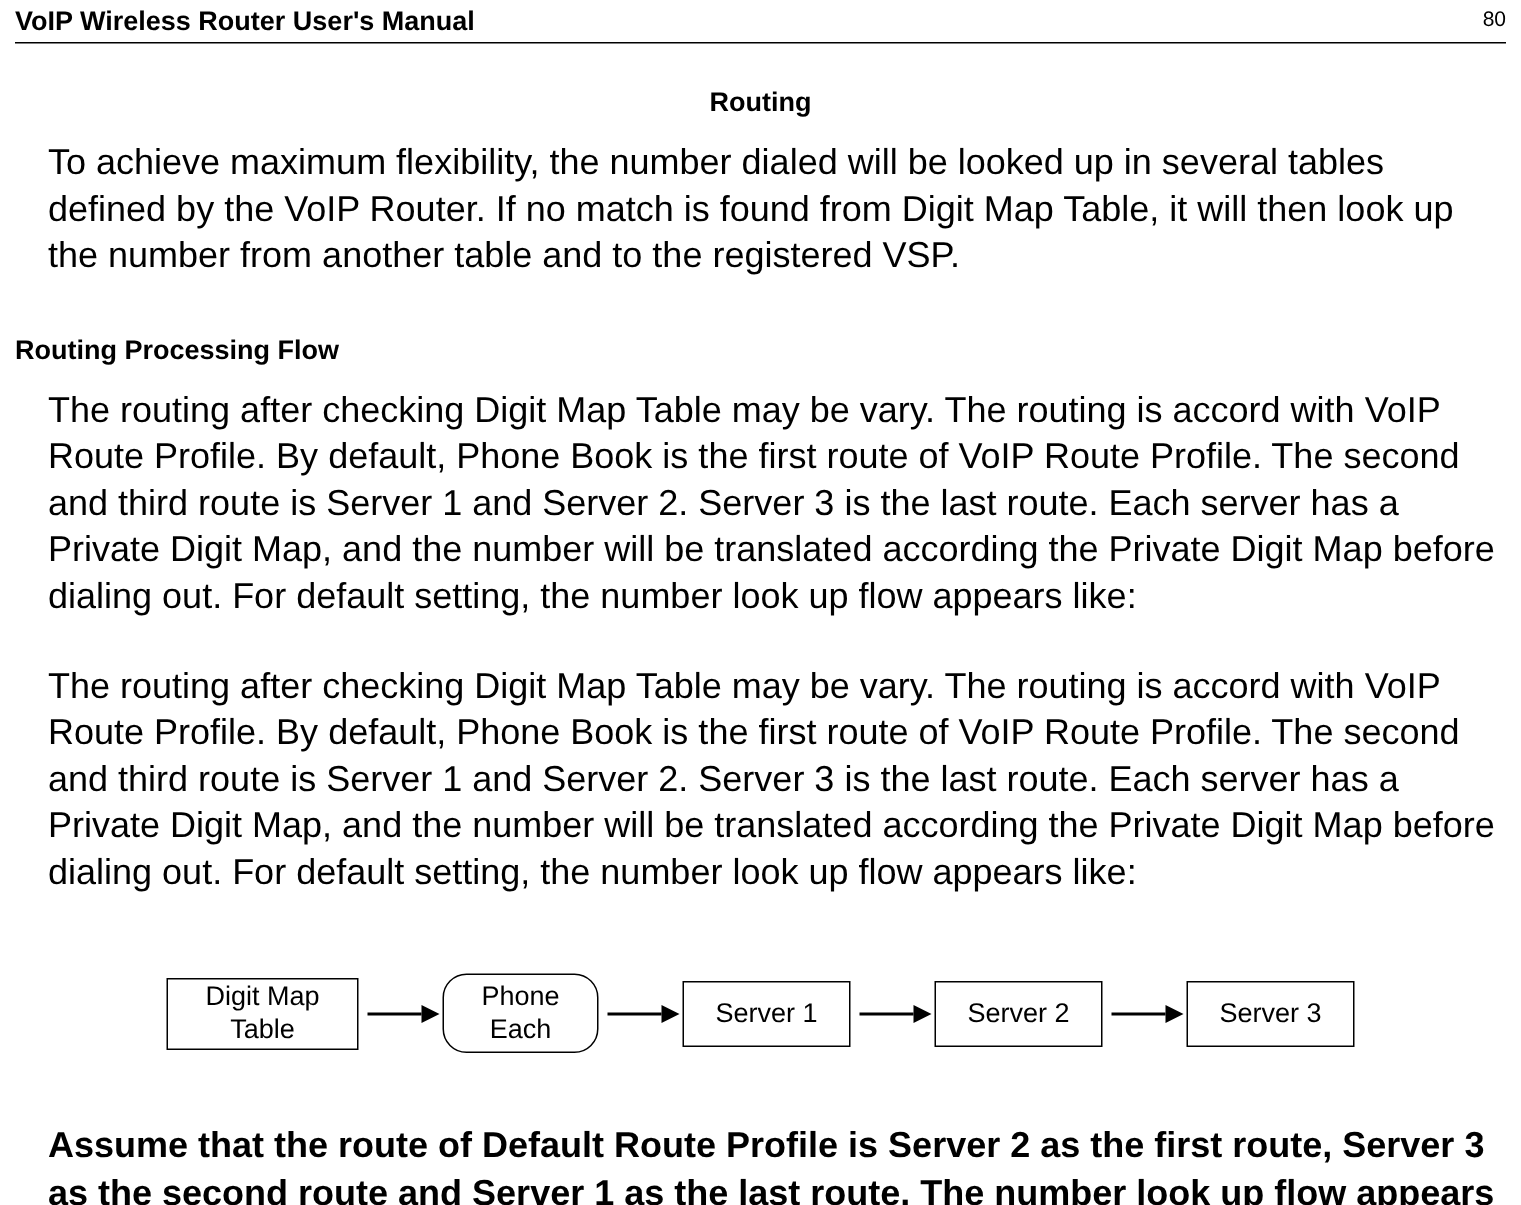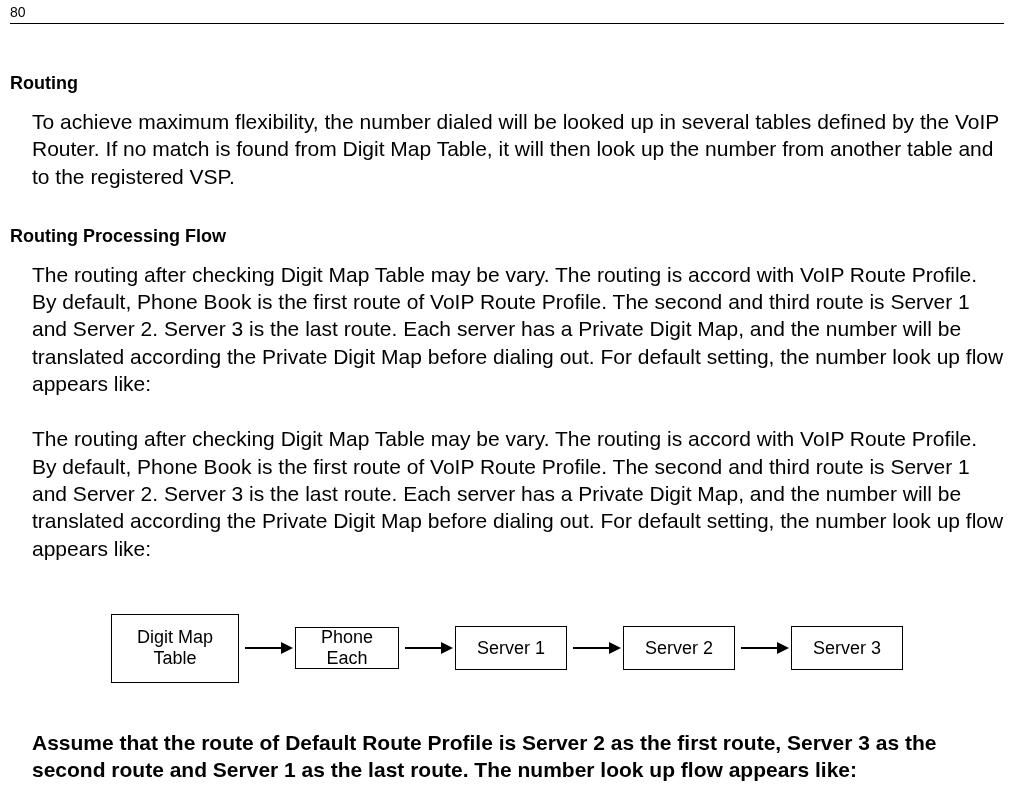--- a/index.html
+++ b/index.html
@@ -26,24 +26,25 @@
     .page-number {
       font-size: 14px;
     }
     .section-heading {
       font-weight: bold;
       font-size: 18px;
       margin-top: 36px;
       margin-bottom: 14px;
     }
     .section-heading.first {
-      margin-top: 49px;
+      margin-top: 29px;
+      text-align: center;
     }
     .body-text {
-      font-size: 21px;
+      font-size: 24px;
       line-height: 1.3;
       margin-left: 22px;
       margin-bottom: 20px;
     }
     .diagram-row {
       display: flex;
       align-items: center;
       justify-content: center;
       margin: 52px 0 46px 0;
     }
@@ -54,38 +55,39 @@
       border: 1.5px solid #000;
       text-align: center;
       display: flex;
       flex-direction: column;
       justify-content: center;
       align-items: center;
       font-size: 18px;
       line-height: 1.2;
       box-sizing: border-box;
     }
-    .node-wide { width: 128px; height: 69px; }
-    .node-phone { width: 104px; height: 42px; }
+    .node-wide { width: 128px; height: 48px; }
+    .node-phone { width: 104px; height: 53px; border-radius: 16px; }
     .node-server { width: 112px; height: 44px; }
     .node-server2 { width: 112px; height: 44px; }
     .arrow {
       flex: 0 0 auto;
       height: 20px;
     }
     .arrow svg {
       display: block;
     }
   </style>
 </head>
 <body>
 
 <div class="page">
 
   <div class="header-row">
+    <span class="header-title">VoIP Wireless Router User's Manual</span>
     <span class="page-number">80</span>
   </div>
 
   <div class="section-heading first">Routing</div>
   <div class="body-text">To achieve maximum flexibility, the number dialed will be looked up in several tables defined by the VoIP Router. If no match is found from Digit Map Table, it will then look up the number from another table and to the registered VSP.</div>
 
   <div class="section-heading">Routing Processing Flow</div>
   <div class="body-text">The routing after checking Digit Map Table may be vary. The routing is accord with VoIP Route Profile. By default, Phone Book is the first route of VoIP Route Profile. The second and third route is Server 1 and Server 2. Server 3 is the last route. Each server has a Private Digit Map, and the number will be translated according the Private Digit Map before dialing out. For default setting, the number look up flow appears like:</div>
   <div class="body-text" style="margin-top:28px;">The routing after checking Digit Map Table may be vary. The routing is accord with VoIP Route Profile. By default, Phone Book is the first route of VoIP Route Profile. The second and third route is Server 1 and Server 2. Server 3 is the last route. Each server has a Private Digit Map, and the number will be translated according the Private Digit Map before dialing out. For default setting, the number look up flow appears like:</div>
 

